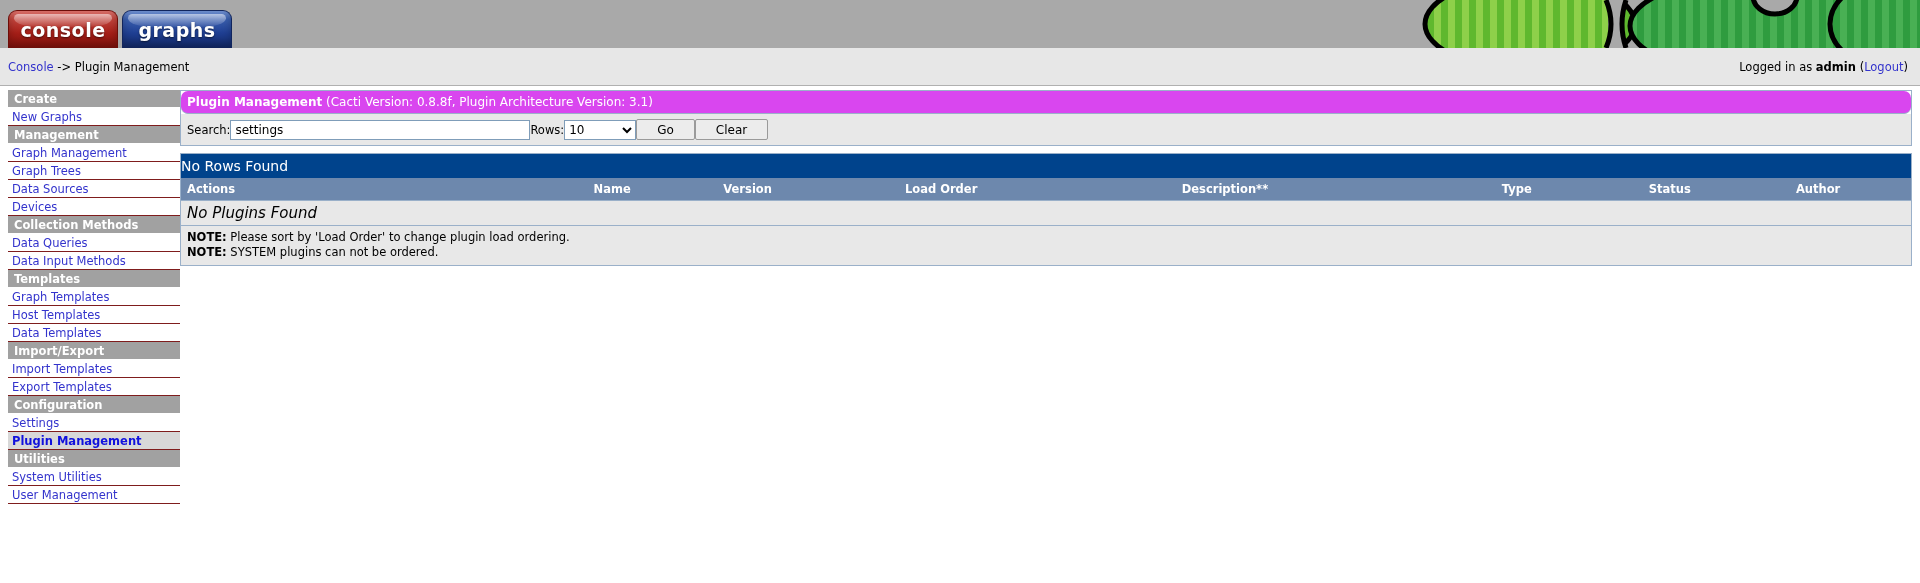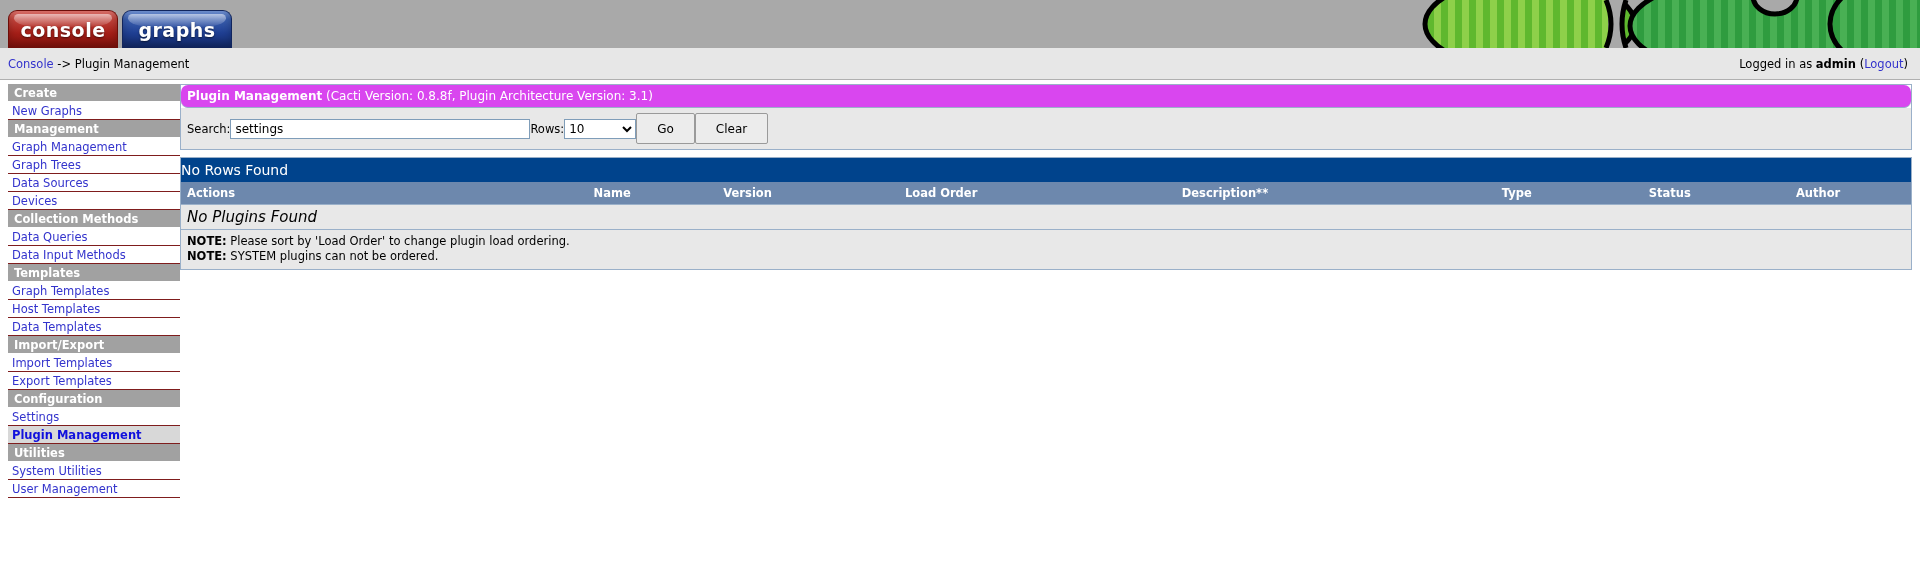--- a/index.html
+++ b/index.html
@@ -65,21 +65,21 @@
 
   .logo-banner {
     position: absolute;
     right: 0; top: 0;
     width: 500px; height: 48px;
     overflow: hidden;
   }
 
   
   .crumbbar {
-    height: 32px;
+    height: 38px;
     background: #e7e7e7;
     border-bottom: 1px solid #b0b0b0;
     display: flex;
     align-items: center;
     padding: 0 12px 0 8px;
     font-size: 11.5px;
     color: #000000;
   }
   .crumbbar a { color: #3333cc; text-decoration: none; }
   .crumb-left { white-space: nowrap; }
@@ -161,21 +161,21 @@
   .rows-select {
     height: 20px;
     width: 72px;
     font-family: "DejaVu Sans", "Liberation Sans", sans-serif;
     font-size: 12px;
     border: 1px solid #7f9db9;
     background: #ffffff;
     color: #000;
   }
   .btn {
-    height: 31px;
+    height: 21px;
     min-width: 34px;
     padding: 0 20px;
     font-family: "DejaVu Sans", "Liberation Sans", sans-serif;
     font-size: 12px;
     background: #ececec;
     border: 1px solid #9a9a9a;
     border-radius: 2px;
     color: #000;
     cursor: pointer;
   }

